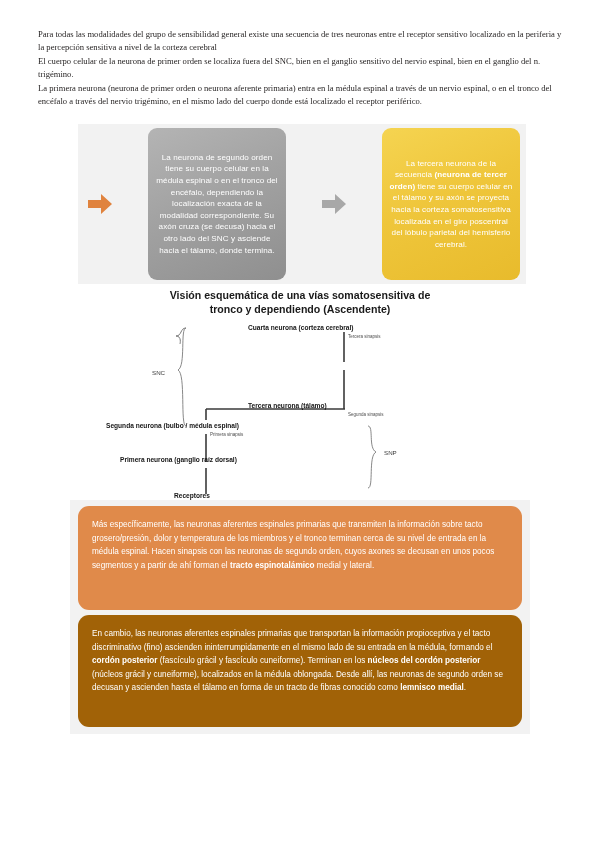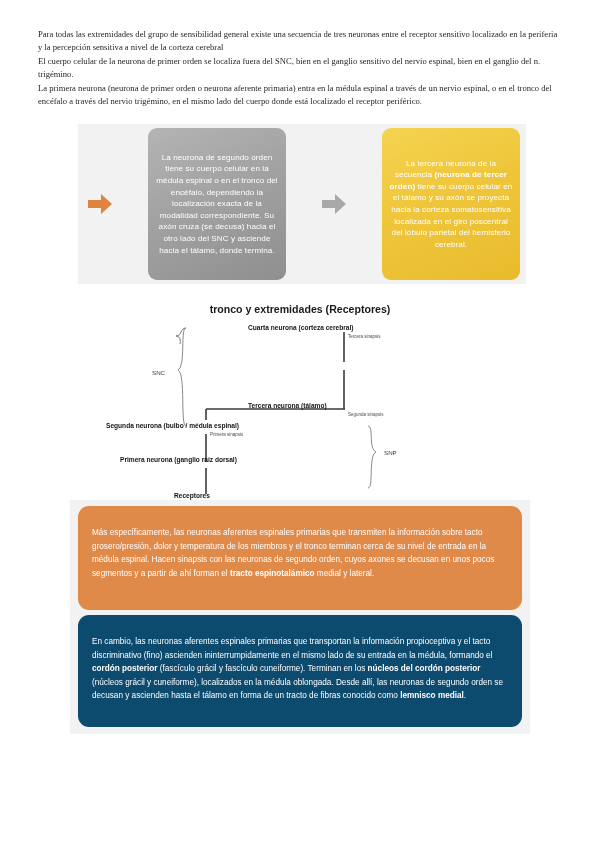--- a/index.html
+++ b/index.html
@@ -144,41 +144,41 @@
     height: 234px;
     background: #f2f2f2;
     box-sizing: border-box;
     padding: 6px 8px;
   }
   .callout {
     border-radius: 11px;
     color: #ffffff;
     font-size: 8.2px;
     line-height: 13.6px;
-    padding: 20px 14px 11px 14px;
+    padding: 12px 14px 11px 14px;
     box-sizing: border-box;
   }
   .callout b { font-weight: bold; }
   .callout--orange {
     background: #e08a4a;
     height: 104px;
     margin-bottom: 5px;
   }
   .callout--gray {
-    background: #0c4a6e;
+    background: #a16207;
     height: 112px;
   }
 </style>
 </head>
 <body>
 
 <div class="page">
 
   <div class="prose">
-    <p>Para todas las extremidades del grupo de sensibilidad general existe una secuencia de tres neuronas entre el receptor sensitivo localizado en la periferia y la percepción sensitiva a nivel de la corteza cerebral</p>
+    <p>Para todas las modalidades del grupo de sensibilidad general existe una secuencia de tres neuronas entre el receptor sensitivo localizado en la periferia y la percepción sensitiva a nivel de la corteza cerebral</p>
     <p>El cuerpo celular de la neurona de primer orden se localiza fuera del SNC, bien en el ganglio sensitivo del nervio espinal, bien en el ganglio del n. trigémino.</p>
     <p>La primera neurona (neurona de primer orden o neurona aferente primaria) entra en la médula espinal a través de un nervio espinal, o en el tronco del encéfalo a través del nervio trigémino, en el mismo lado del cuerpo donde está localizado el receptor periférico.</p>
   </div>
 
   <div class="smartart">
 
 
     <div class="sa-arrow">
       <svg width="26" height="24" viewBox="0 0 26 24" aria-hidden="true">
         <path d="M1 8 H14 V2 L25 12 L14 22 V16 H1 Z" fill="#e0833e"></path>
@@ -197,22 +197,22 @@
 
     <div class="sa-box sa-box--yellow">
       <span class="txt">La tercera neurona de la secuencia <b>(neurona de tercer orden)</b> tiene su cuerpo celular en el tálamo y su axón se proyecta hacia la corteza somatosensitiva localizada en el giro poscentral del lóbulo parietal del hemisferio cerebral.</span>
     </div>
 
   </div>
 
   <div class="schematic">
 
     <div class="sch-title">
-      <br>
-      <span>tronco y extremidades (Receptores)</span>
+      <span>Visión esquemática de una vías somatosensitiva de</span><br>
+      <span>tronco y dependiendo (Ascendente)</span>
     </div>
 
     <div class="sch-canvas">
 
       <svg width="400" height="178" viewBox="0 0 400 178">
 
         <line x1="244" y1="10" x2="244" y2="40" stroke="#3a3a3a" stroke-width="1.6"></line>
 
         <line x1="244" y1="48" x2="244" y2="87" stroke="#3a3a3a" stroke-width="1.6"></line>
 

